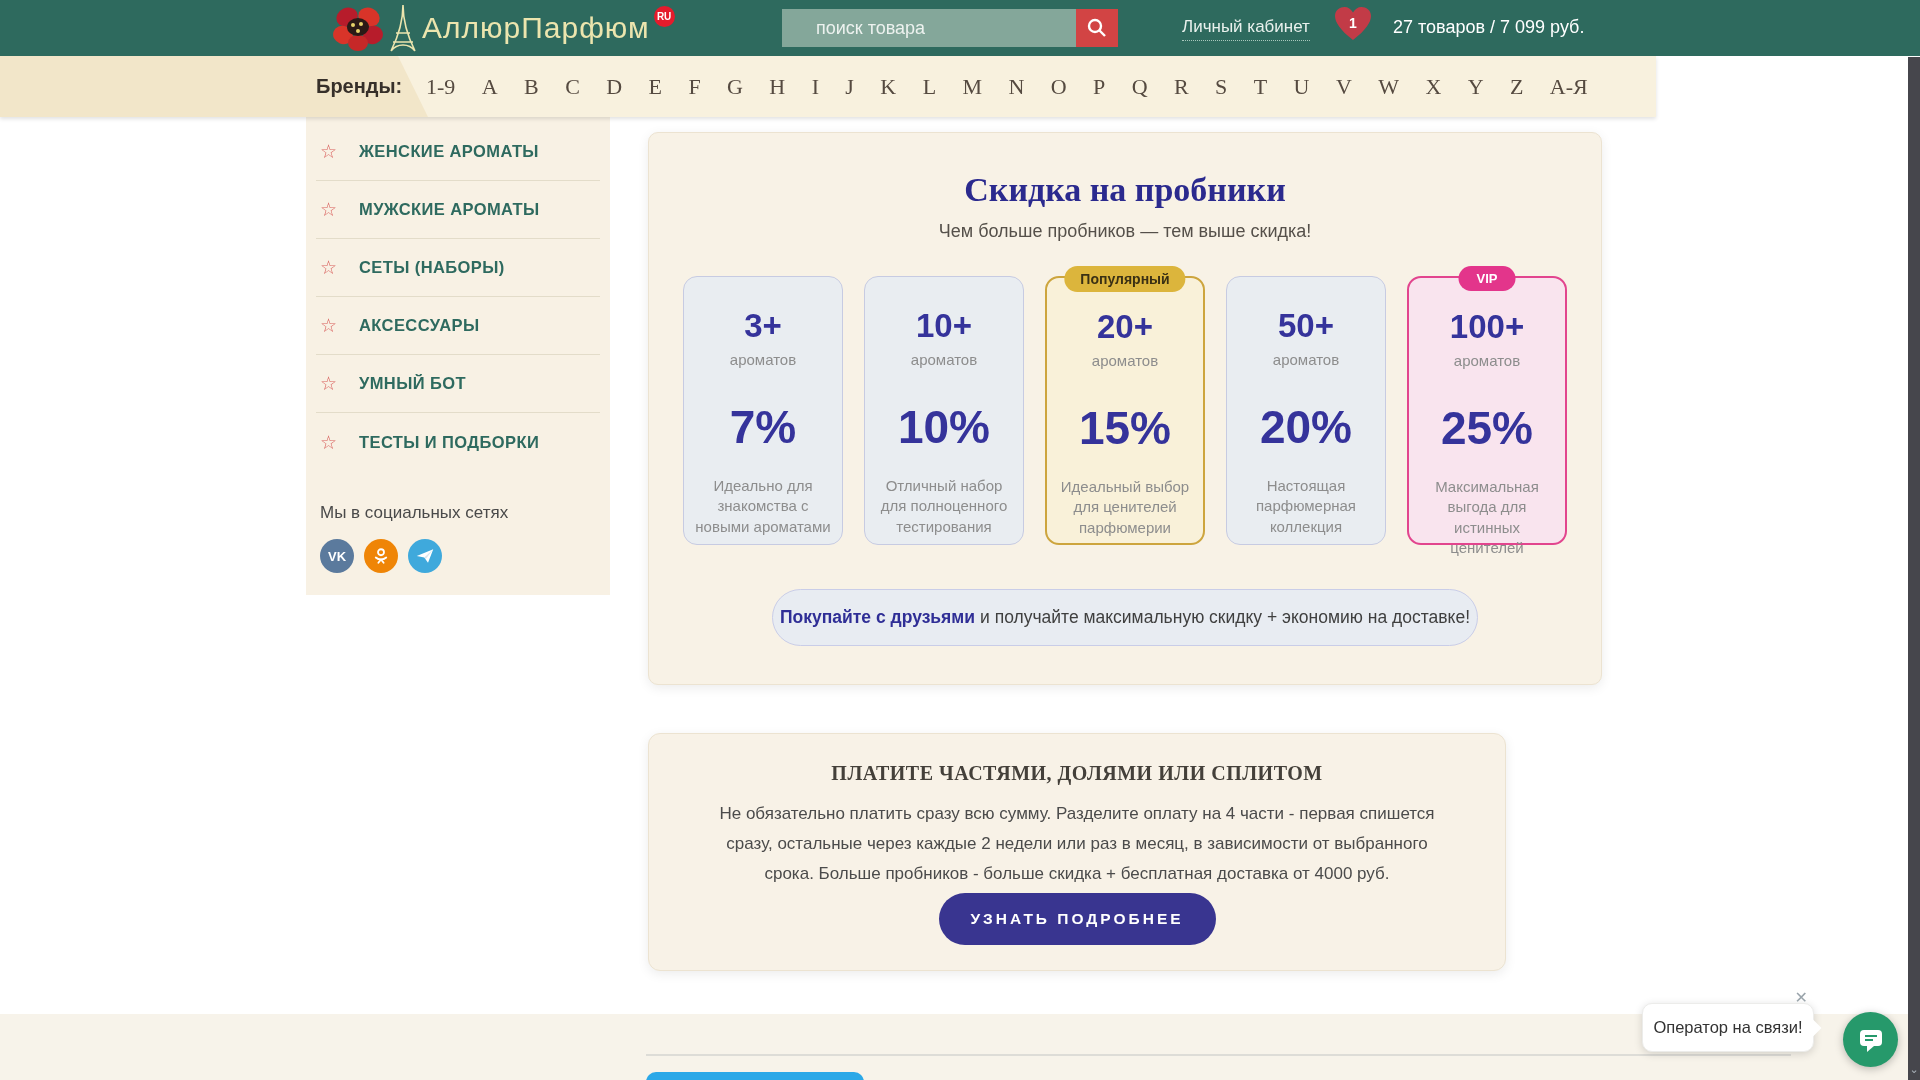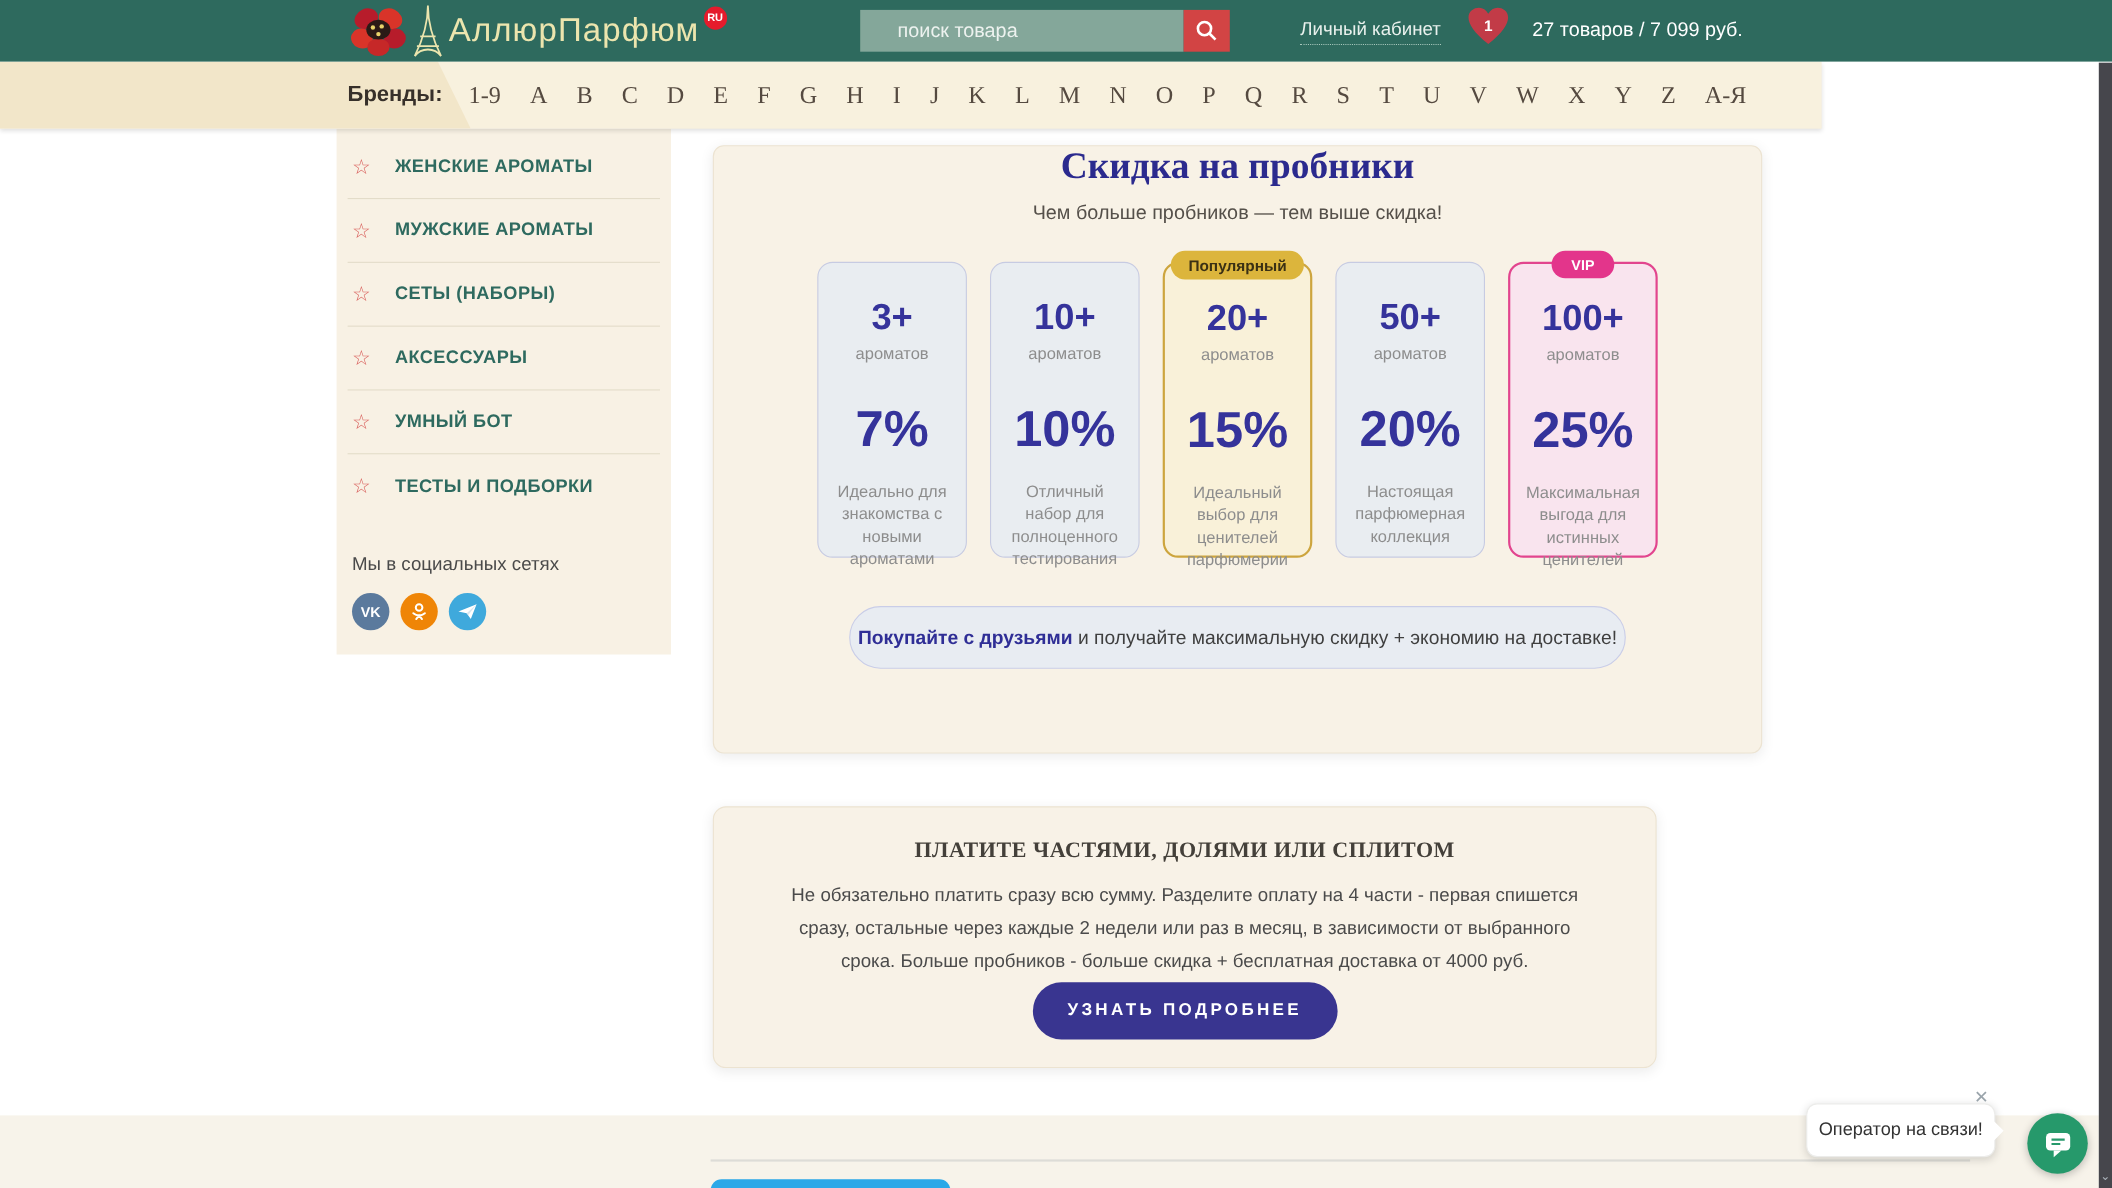--- a/index.html
+++ b/index.html
@@ -1,21 +1,21 @@
 <!DOCTYPE html>
 <html lang="ru"><head>
 <meta charset="utf-8">
 <style>
   * { margin:0; padding:0; box-sizing:border-box; }
   body { font-family:"Liberation Sans", sans-serif; background:#fff; }
   .screen { position:relative; width:1920px; height:1080px; overflow:hidden; background:#ffffff; }
 
   
   .header { position:absolute; left:0; top:0; width:1920px; height:56px; background:#2E6A5E; z-index:20; }
-  .logo { position:absolute; left:318px; top:3px; display:flex; align-items:flex-end; gap:4px; cursor:pointer; }
+  .logo { position:absolute; left:332px; top:3px; display:flex; align-items:flex-end; gap:4px; cursor:pointer; }
   .logo-text { font-size:30px; color:#ECE5AE; letter-spacing:1px; line-height:50px; }
   .ru-badge { width:21px; height:21px; border-radius:50%; background:#E51B2C; color:#fff; font-size:10px; font-weight:bold; display:flex; align-items:center; justify-content:center; margin-bottom:26px; }
   .search { position:absolute; left:782px; top:9px; display:flex; }
   .search input { width:294px; height:38px; background:#84A79A; border:none; outline:none; padding-left:34px; font-size:18px; color:#fff; }
   .search input::placeholder { color:#EDF2EF; opacity:1; }
   .search-btn { width:42px; height:38px; background:#D24444; border:none; display:flex; align-items:center; justify-content:center; cursor:pointer; }
   .account { position:absolute; left:1182px; top:17px; font-size:17px; color:#E9F1ED; border-bottom:1px dotted #A9C8BD; padding-bottom:3px; cursor:pointer; }
   .fav { position:absolute; left:1334px; top:6px; width:38px; height:40px; cursor:pointer; }
   .fav-count { position:absolute; left:0; top:9px; width:38px; text-align:center; color:#fff; font-size:14px; font-weight:bold; }
   .cart-summary { position:absolute; left:1393px; top:17px; font-size:18px; color:#fff; cursor:pointer; }
@@ -40,24 +40,24 @@
   .side-label { font-family:Liberation Sans, sans-serif; font-size:16.5px; font-weight:bold; color:#2E6A5F; letter-spacing:.4px;text-align:center; }
   .social-title { margin:32px 0 0 14px; font-size:17px; color:#4A4A4A; }
   .social-row { display:flex; gap:10px; margin:16px 0 0 14px; }
   .social-circle { width:34px; height:34px; border-radius:50%; display:flex; align-items:center; justify-content:center; cursor:pointer; }
   .vk { background:#5B7A9D; color:#fff; font-size:13px; font-weight:bold; }
   .ok { background:#EF8507; }
   .tg { background:#3FA9DC; }
 
   
   .promo-card { position:absolute; left:648px; top:132px; width:954px; height:553px; background:#F8F2E6; border:1px solid #ECE3D1; border-radius:10px; box-shadow:0 3px 12px rgba(0,0,0,.08); text-align:center; }
-  .promo-title { font-family:"Liberation Serif", serif; font-size:34px; font-weight:600; color:#2B2A8E; }
+  .promo-title { margin-top:38px; font-family:"Liberation Serif", serif; font-size:34px; font-weight:600; color:#2B2A8E; }
   .promo-subtitle { margin-top:12px; font-size:18px; color:#55504A; }
   .tier-row { display:flex; justify-content:center; gap:21px; margin-top:34px; }
-  .tier { position:relative; width:136px; height:269px; background:#E9EDF1; border:1px solid #C7CBE2; border-radius:14px; padding-top:24px; }
+  .tier { position:relative; width:160px; height:269px; background:#E9EDF1; border:1px solid #C7CBE2; border-radius:14px; padding-top:24px; }
   .tier--gold { background:#F9F1D9; border:2px solid #CDA53E; }
   .tier--vip { background:#F9E4EE; border:2px solid #E2458E; }
   .tier-badge { position:absolute; top:-12px; left:50%; transform:translateX(-50%); white-space:nowrap; border-radius:16px; padding:5px 16px; font-size:14px; font-weight:bold; }
   .tier--gold .tier-badge { background:#DCB53C; color:#3A3014; }
   .tier--vip .tier-badge { background:#E3358B; color:#fff; font-size:13px; padding:5px 18px; }
   .tier-qty { font-size:33px; font-weight:bold; color:#35339B; line-height:1; margin-top:8px; }
   .tier-unit { margin-top:9px; font-size:15px; color:#8D8D8D; }
   .tier-pct { margin-top:36px; font-size:46px; font-weight:800; color:#35339B; line-height:1; }
   .tier-desc { margin:26px 11px 0; font-size:15px; color:#8D8D8D; line-height:1.35; }
   .promo-note { margin:44px auto 0; width:706px; height:57px; background:#E8ECF2; border:1px solid #C9CDE8; border-radius:29px; display:flex; align-items:center; justify-content:center; font-size:17.5px; color:#3F3F3F; }

